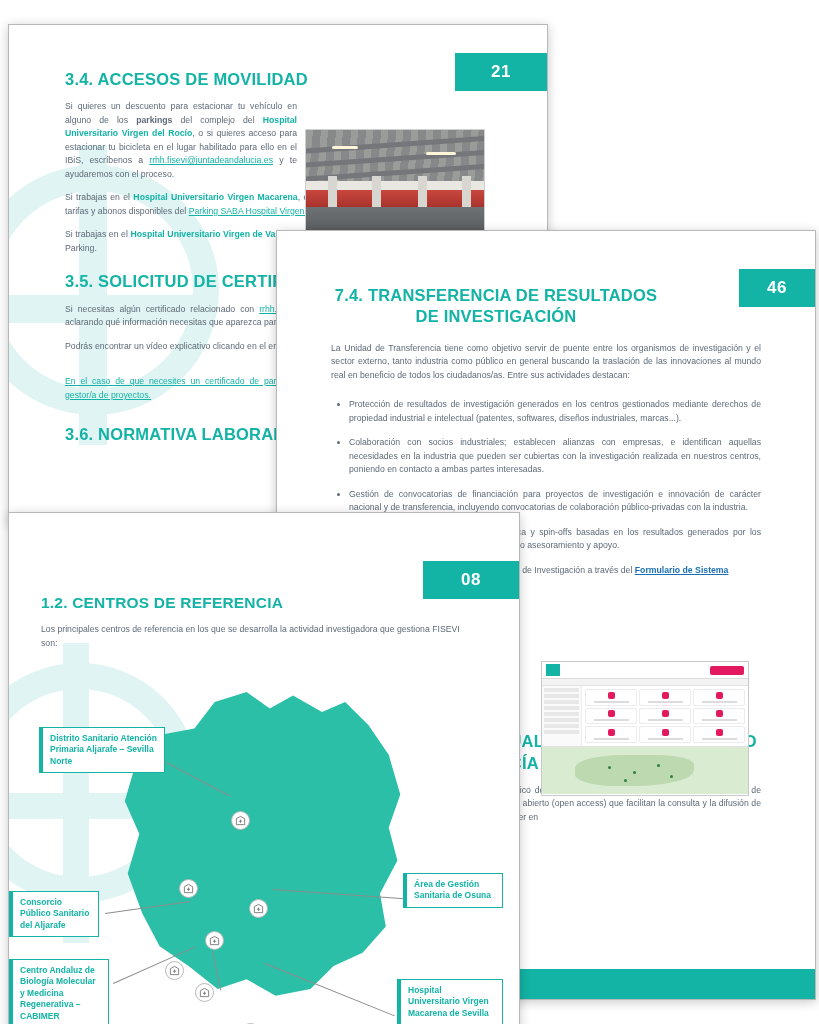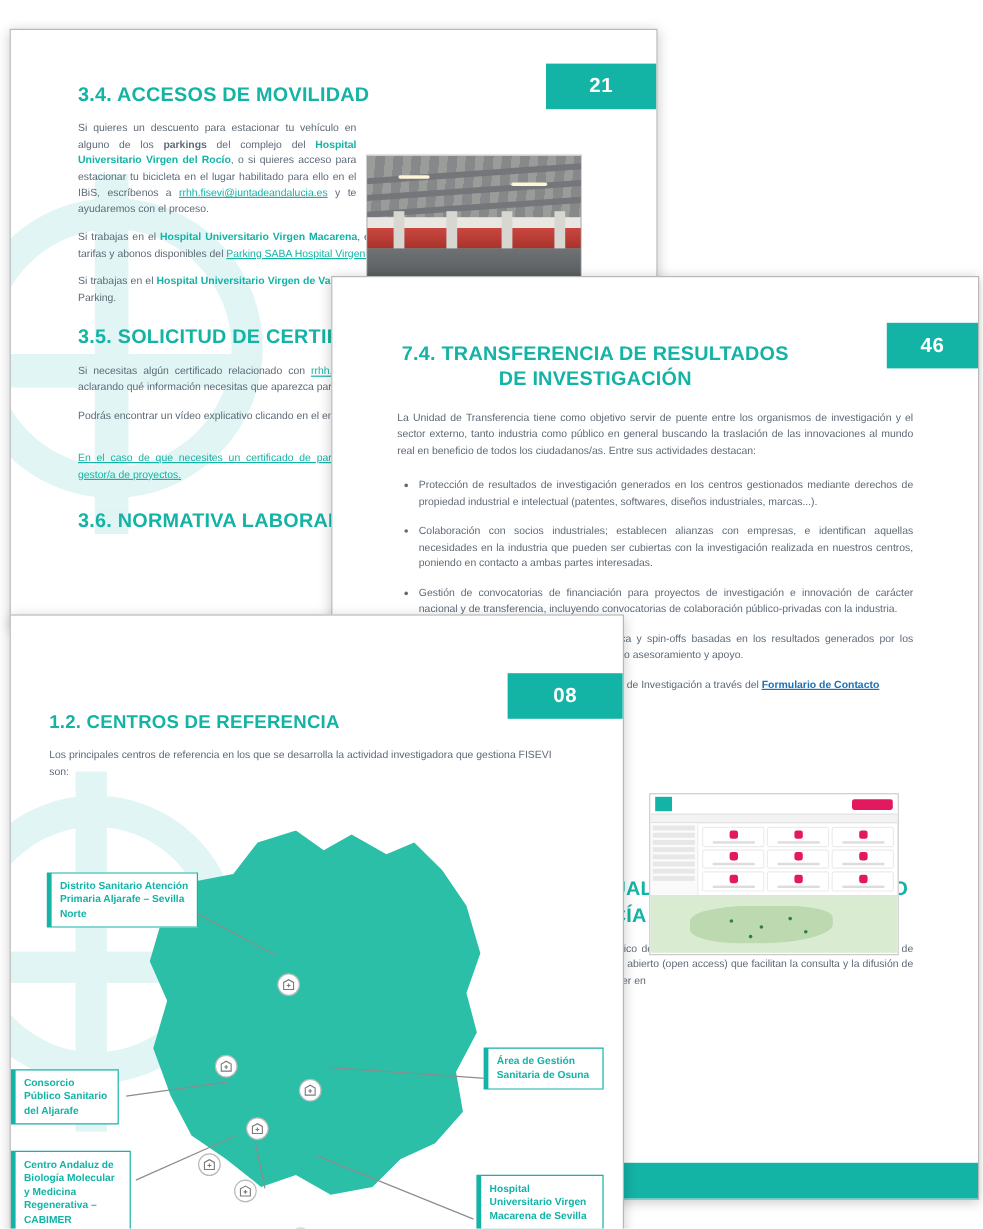--- a/index.html
+++ b/index.html
@@ -309,21 +309,21 @@
       <p class="body" style="margin-top:14px;">La Unidad de Transferencia tiene como objetivo servir de puente entre los organismos de investigación y el sector externo, tanto industria como público en general buscando la traslación de las innovaciones al mundo real en beneficio de todos los ciudadanos/as. Entre sus actividades destacan:</p>
 
       <ul>
         <li>Protección de resultados de investigación generados en los centros gestionados mediante derechos de propiedad industrial e intelectual (patentes, softwares, diseños industriales, marcas...).</li>
         <li>Colaboración con socios industriales; establecen alianzas con empresas, e identifican aquellas necesidades en la industria que pueden ser cubiertas con la investigación realizada en nuestros centros, poniendo en contacto a ambas partes interesadas.</li>
         <li>Gestión de convocatorias de financiación para proyectos de investigación e innovación de carácter nacional y de transferencia, incluyendo convocatorias de colaboración público-privadas con la industria.</li>
         <li>Creación de empresas de base tecnológica y spin-offs basadas en los resultados generados por los profesionales de nuestros centros, ofreciendo asesoramiento y apoyo.</li>
       </ul>
 
       <p class="body">
-        <span>Puedes contactar con la Gerencia de Resultados de Investigación a través del </span><span class="lnkb">Formulario de Contacto</span>
+        <span>Puedes contactar con la Gerencia de Resultados de Investigación a través del </span><span class="lnkb">Formulario de Sistema</span>
       </p>
 
       <div style="width:150px; margin-top:14px;">
         <p class="body" style="text-align:left; margin:0;">
           Además, puedes acceder a la plataforma de información sobre resultados de
           investigación para conocer y obtener información sobre:
         </p>
       </div>
 
       <h2 class="sec" style="margin-top:86px;">

